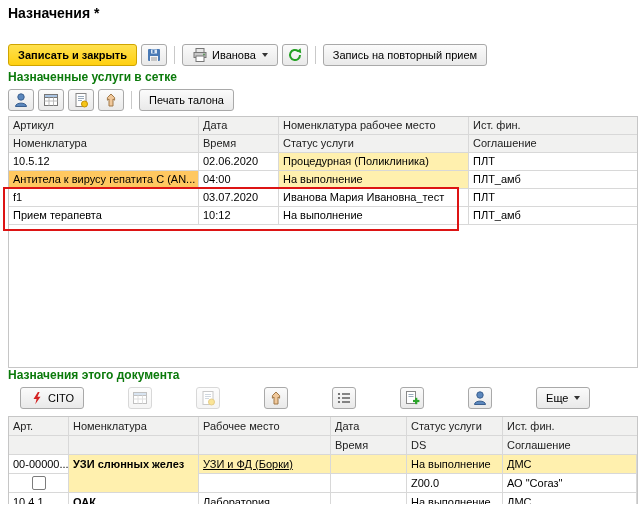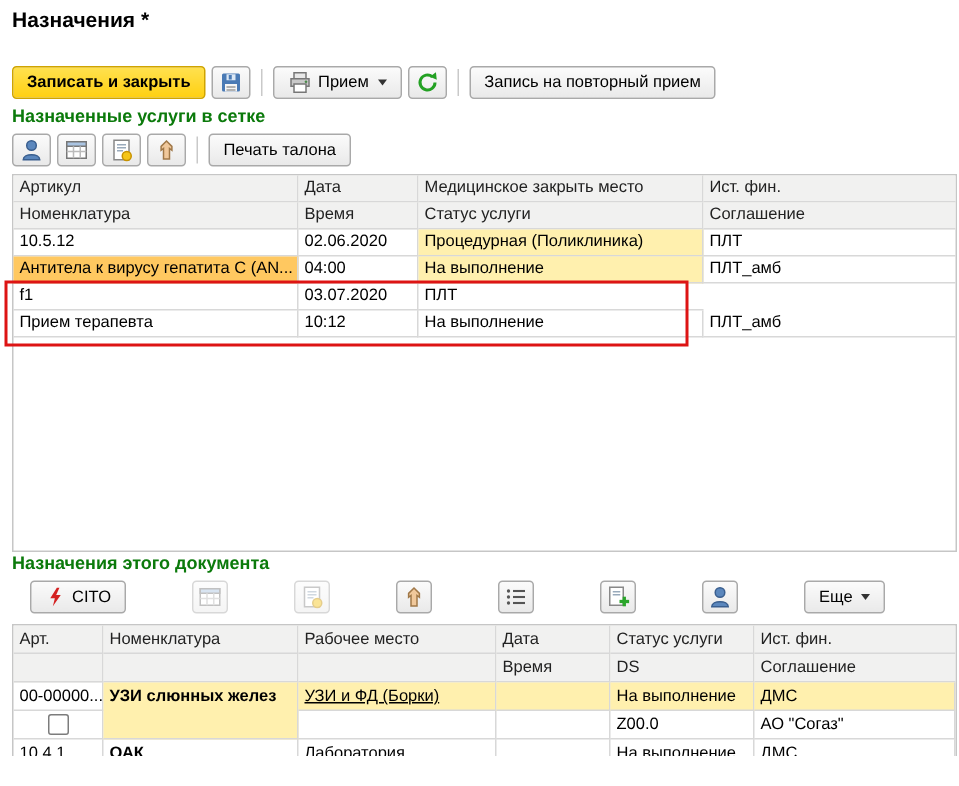--- a/index.html
+++ b/index.html
@@ -82,21 +82,21 @@
     <span class="sep"></span>
     <button class="btn">
       <span>
         <svg width="16" height="16" viewBox="0 0 16 16">
             <rect x="4" y="1.5" width="8" height="4" fill="#e8e8e8" stroke="#777"></rect>
             <rect x="2" y="5.5" width="12" height="5" fill="#c9c9c9" stroke="#777"></rect>
             <rect x="4" y="9" width="8" height="5.5" fill="#fff" stroke="#777"></rect>
             <circle cx="12" cy="7.5" r="0.9" fill="#4a8a4a"></circle>
           </svg>
       </span>
-      <span>Прием</span>
+      <span>Иванова</span>
       <span class="caret"></span>
     </button>
     <button class="btn icon-btn">
       <span>
         <svg width="16" height="16" viewBox="0 0 16 16">
             <path d="M13 8a5 5 0 1 1-1.8-3.85" fill="none" stroke="#23a123" stroke-width="2"></path>
             <polygon points="13.6,1.2 14.2,6.2 9.6,4.2" fill="#23a123"></polygon>
           </svg>
       </span>
     </button>
@@ -145,21 +145,21 @@
       </span>
     </button>
     <span class="sep"></span>
     <button class="btn">Печать талона</button>
   </div>
 
   <div class="table1">
     <div class="t1-line">
       <div class="th">Артикул</div>
       <div class="th">Дата</div>
-      <div class="th">Медицинское закрыть место</div>
+      <div class="th">Номенклатура рабочее место</div>
       <div class="th">Ист. фин.</div>
     </div>
     <div class="t1-line">
       <div class="th">Номенклатура</div>
       <div class="th">Время</div>
       <div class="th">Статус услуги</div>
       <div class="th">Соглашение</div>
     </div>
 
     <div class="t1-line">
@@ -171,20 +171,21 @@
     <div class="t1-line">
       <div class="cs">Антитела к вирусу гепатита С (AN...</div>
       <div>04:00</div>
       <div class="cy">На выполнение</div>
       <div>ПЛТ_амб</div>
     </div>
 
     <div class="t1-line">
       <div>f1</div>
       <div>03.07.2020</div>
+      <div>Иванова Мария Ивановна_тест</div>
       <div>ПЛТ</div>
     </div>
     <div class="t1-line">
       <div>Прием терапевта</div>
       <div>10:12</div>
       <div>На выполнение</div>
       <div>ПЛТ_амб</div>
     </div>
 
     <div class="empty-fill"></div>

